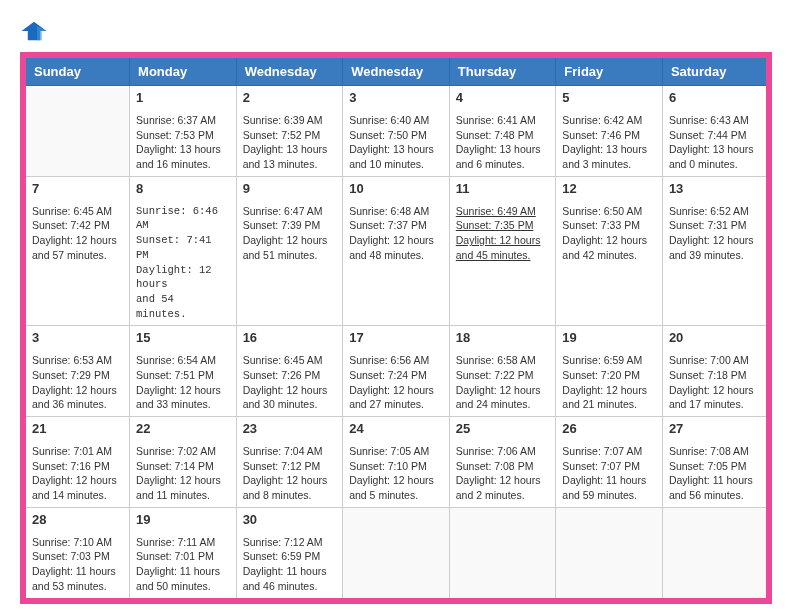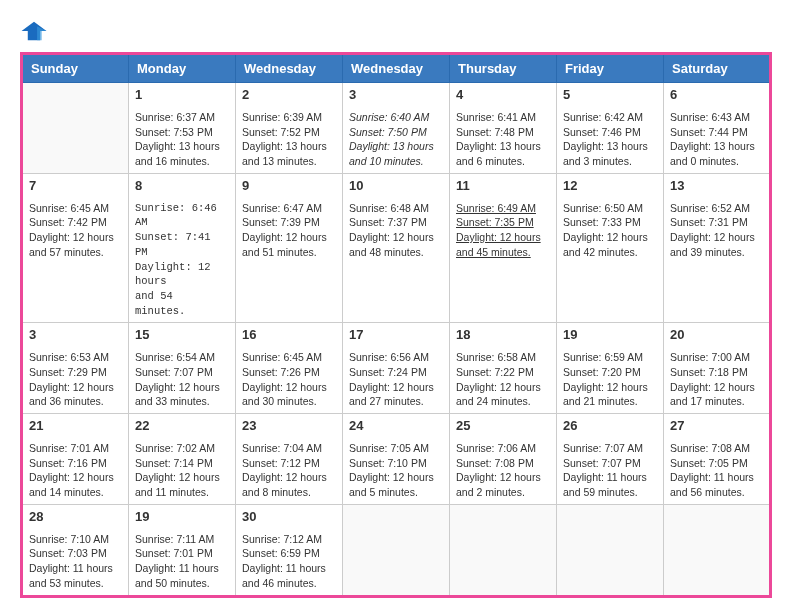--- a/index.html
+++ b/index.html
@@ -33,21 +33,21 @@
       font-weight: bold;
       color: #333;
     }
     .location-title {
       font-size: 14px;
       color: #555;
     }
     .calendar {
       width: 100%;
       border-collapse: collapse;
-      border: 3px solid #ec4899;
+      border: 6px solid #ec4899;
     }
     .calendar th {
       background-color: #3a7abf;
       color: white;
       text-align: left;
       padding: 6px 8px;
       font-size: 13px;
       font-weight: bold;
       border: 1px solid #2a6aaf;
     }
@@ -124,21 +124,21 @@
         </td>
         <td>
           <span class="day-number">2</span>
           <div class="day-info" style="white-space: pre-line;">Sunrise: 6:39 AM
 Sunset: 7:52 PM
 Daylight: 13 hours
 and 13 minutes.</div>
         </td>
         <td>
           <span class="day-number">3</span>
-          <div class="day-info" style="white-space: pre-line; font-style: italic;">Sunrise: 6:40 AM
+          <div class="day-info" style="white-space: pre-line;">Sunrise: 6:40 AM
 Sunset: 7:50 PM
 Daylight: 13 hours
 and 10 minutes.</div>
         </td>
         <td>
           <span class="day-number">4</span>
           <div class="day-info" style="white-space: pre-line;">Sunrise: 6:41 AM
 Sunset: 7:48 PM
 Daylight: 13 hours
 and 6 minutes.</div>
@@ -213,21 +213,21 @@
         <td>
           <span class="day-number">3</span>
           <div class="day-info" style="white-space: pre-line;">Sunrise: 6:53 AM
 Sunset: 7:29 PM
 Daylight: 12 hours
 and 36 minutes.</div>
         </td>
         <td>
           <span class="day-number">15</span>
           <div class="day-info" style="white-space: pre-line;">Sunrise: 6:54 AM
-Sunset: 7:07 PM
+Sunset: 7:51 PM
 Daylight: 12 hours
 and 33 minutes.</div>
         </td>
         <td>
           <span class="day-number">16</span>
           <div class="day-info" style="white-space: pre-line;">Sunrise: 6:45 AM
 Sunset: 7:26 PM
 Daylight: 12 hours
 and 30 minutes.</div>
         </td>

